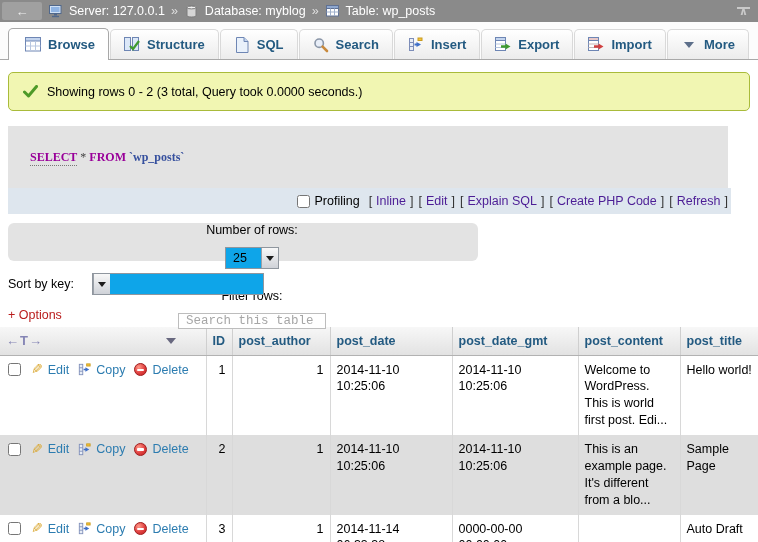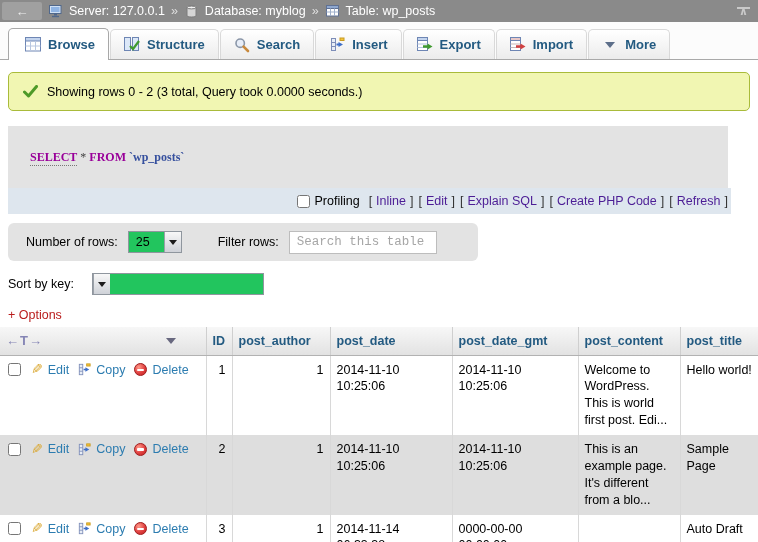--- a/index.html
+++ b/index.html
@@ -58,23 +58,23 @@
     align-items: center; justify-content: flex-end; padding-right: 3px; font-size: 12.5px;
   }
   .profiling label { margin: 0 4px 0 4px; }
   .plink-group { display: inline-flex; gap: 4px; margin-left: 5px; }
   .plink { color: #4c1d95; text-decoration: none; cursor: pointer; }
   .bracket { color: #333; }
   .profiling input { width: 13px; height: 13px; margin: 0; }
   
   .rowsbar {
     margin: 9px 0 0 8px; width: 470px; height: 38px; background: #e3e3e3;
-    border-radius: 6px; display: flex; align-items: center; gap: 10px; padding-left: 18px;
-  }
-  .combo { display: inline-flex; align-items: stretch; border: 1px solid #8f969e; background: #22c55e; height: 22px; cursor: pointer; }
+    border-radius: 6px; display: flex; align-items: center; gap: 10px; padding-left: 18px; flex-direction: column;
+  }
+  .combo { display: inline-flex; align-items: stretch; border: 1px solid #8f969e; background: #0ea5e9; height: 22px; cursor: pointer; }
   .combo .val { padding: 3px 7px; white-space: nowrap; overflow: hidden; flex: 1; }
   .combo .btn { width: 17px; background: linear-gradient(#f8f8f8, #cfd2d8); border-left: 1px solid #9aa0a8; display: flex; align-items: center; justify-content: center; }
   .tri { width: 0; height: 0; border-left: 4px solid transparent; border-right: 4px solid transparent; border-top: 5px solid #1c1c1c; }
   .combo-rows { width: 54px; }
   .combo-sort { width: 172px; }
   .spacer { width: 16px; }
   .filter-input { width: 148px; height: 23px; border: 1px solid #bdbdbd; padding: 0 7px; font-size: 12.5px; color: #333; font-family: Liberation Mono, monospace; }
   .filter-input::placeholder { color: #a6a6a6; }
   .sortrow { margin: 12px 0 0 8px; display: flex; align-items: center; gap: 18px; }
   .options-link { display: inline-block; margin: 13px 0 0 8px; color: #b91c1c; text-decoration: none; cursor: pointer; }
@@ -174,20 +174,29 @@
   </div>
   <div class="tab">
     <span class="ticon">
       <svg width="16" height="15" viewBox="0 0 16 15">
           <rect x="0.5" y="0.5" width="6" height="13" fill="#dce8f8" stroke="#6e86b4"></rect>
           <rect x="8.5" y="0.5" width="6" height="13" fill="#dce8f8" stroke="#6e86b4"></rect>
           <path d="M6 9 L9 12 L15 4" stroke="#3f9a2f" stroke-width="2.2" fill="none"></path>
         </svg>
     </span>
     <span>Structure</span>
+  </div>
+  <div class="tab">
+    <span class="ticon">
+      <svg width="14" height="16" viewBox="0 0 14 16">
+          <path d="M1.5 0.5 H9 L13 4.5 V15.5 H1.5 Z" fill="#e9f1fb" stroke="#6e86b4"></path>
+          <path d="M9 0.5 V4.5 H13" fill="#c3d4ee" stroke="#6e86b4"></path>
+        </svg>
+    </span>
+    <span>SQL</span>
   </div>
   <div class="tab">
     <span class="ticon">
       <svg width="16" height="16" viewBox="0 0 16 16">
           <circle cx="6.2" cy="6.2" r="4.2" fill="#e8eef8" stroke="#8a96a8" stroke-width="1.6"></circle>
           <line x1="9.6" y1="9.6" x2="14" y2="14" stroke="#c98a3d" stroke-width="2.6" stroke-linecap="round"></line>
         </svg>
     </span>
     <span>Search</span>
   </div>

